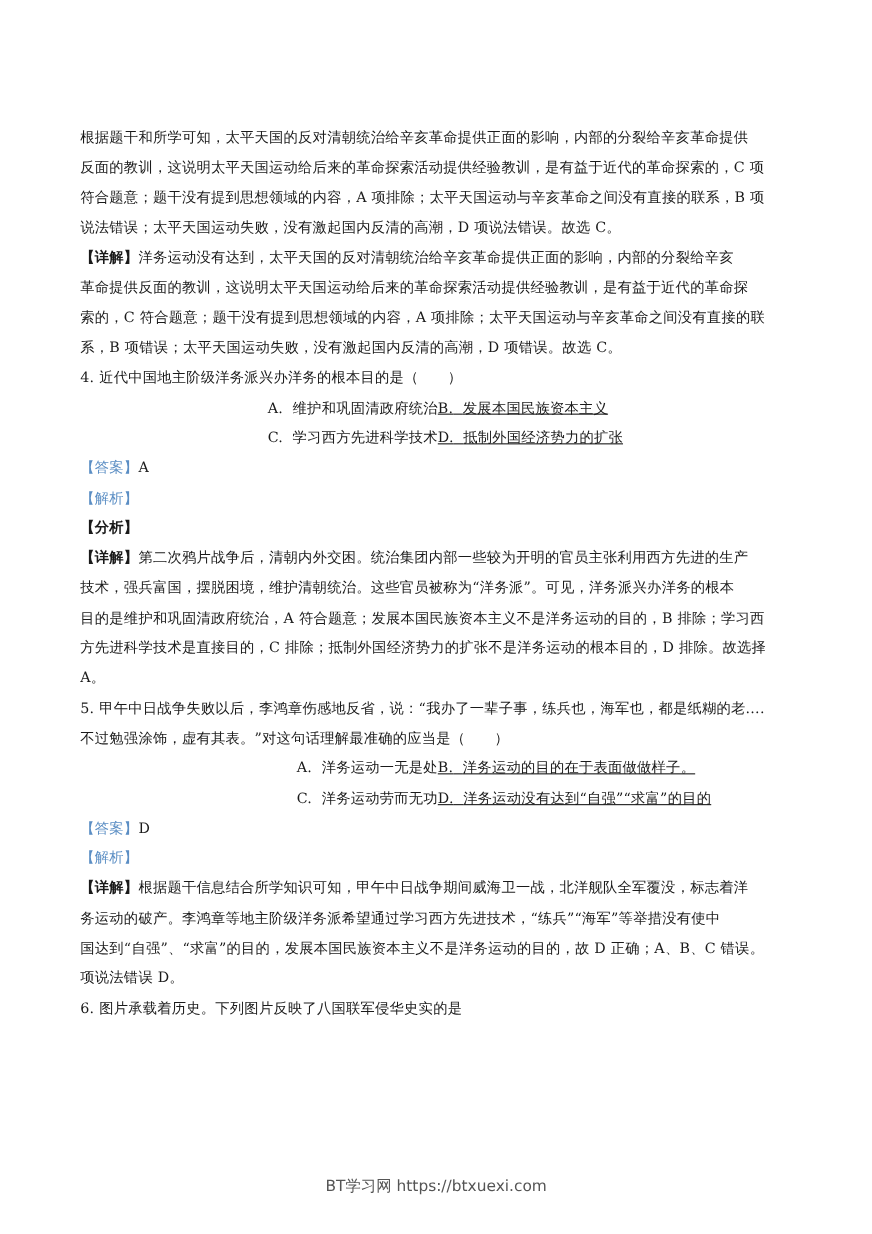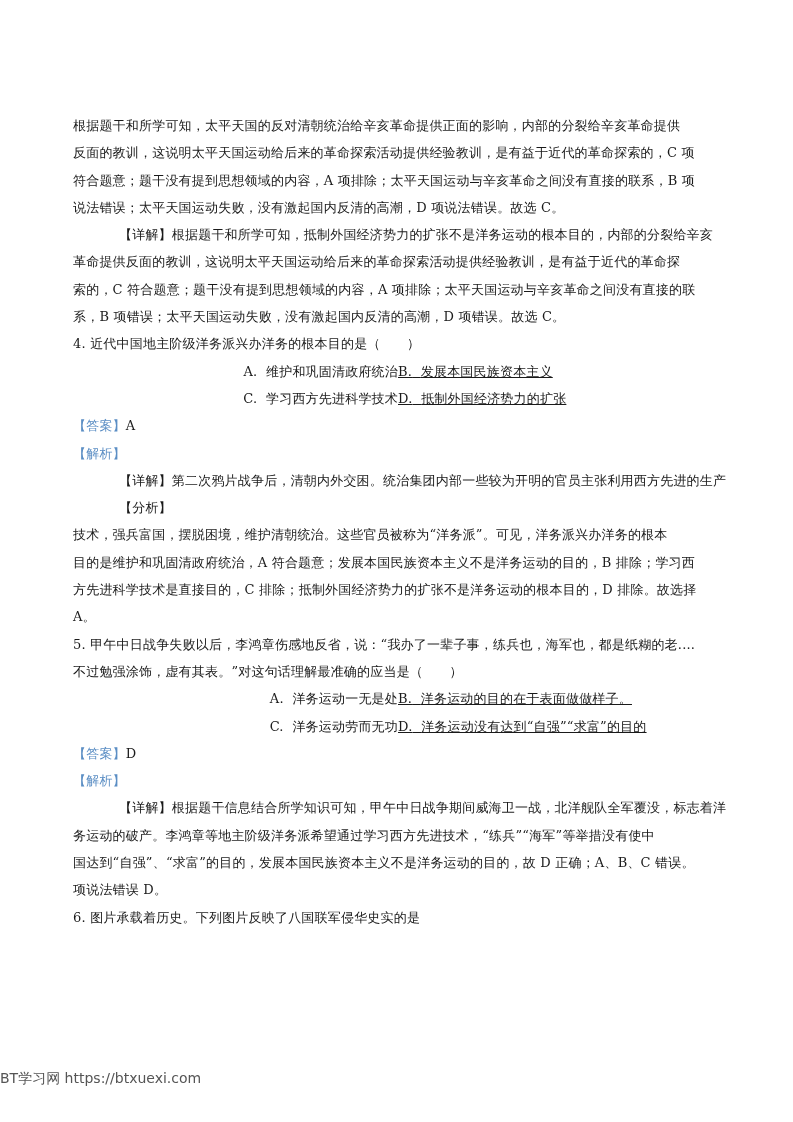--- a/index.html
+++ b/index.html
@@ -34,48 +34,48 @@
     line-height: 27.3px;
     height: 27.3px;
     letter-spacing: 0.2px;
   }
   .opt-left { width: 325px; text-align: right; }
   .opt-right { flex: 1; text-decoration: underline; }
   .tag-blue {
     color: #5b8ec4;
   }
   .tag-bold {
-    font-weight: normal;
-    margin-left: 46px;
+    font-weight: bold;
   }
   .footer {
     position: absolute;
     top: 1070px;
     left: 0;
     width: 793px;
+    text-align: center;
     font-family: "DejaVu Sans", "Liberation Sans", sans-serif;
     font-size: 14px;
     color: #555555;
   }
 </style>
 </head>
 <body>
 
 <div class="page">
 
   <div>
     <div class="line">根据题干和所学可知，太平天国的反对清朝统治给辛亥革命提供正面的影响，内部的分裂给辛亥革命提供</div>
     <div class="line">反面的教训，这说明太平天国运动给后来的革命探索活动提供经验教训，是有益于近代的革命探索的，C 项</div>
     <div class="line">符合题意；题干没有提到思想领域的内容，A 项排除；太平天国运动与辛亥革命之间没有直接的联系，B 项</div>
     <div class="line">说法错误；太平天国运动失败，没有激起国内反清的高潮，D 项说法错误。故选 C。</div>
   </div>
 
   <div>
     <div class="line">
-      <span class="tag-bold">【详解】</span><span>根据题干和所学可知，抵制外国经济势力的扩张不是洋务运动的根本目的，内部的分裂给辛亥</span>
+      <span class="tag-bold">【详解】</span><span>洋务运动没有达到，太平天国的反对清朝统治给辛亥革命提供正面的影响，内部的分裂给辛亥</span>
     </div>
     <div class="line">革命提供反面的教训，这说明太平天国运动给后来的革命探索活动提供经验教训，是有益于近代的革命探</div>
     <div class="line">索的，C 符合题意；题干没有提到思想领域的内容，A 项排除；太平天国运动与辛亥革命之间没有直接的联</div>
     <div class="line">系，B 项错误；太平天国运动失败，没有激起国内反清的高潮，D 项错误。故选 C。</div>
   </div>
 
   <div>
     <div class="line">
       <span>4.</span>&nbsp;<span>近代中国地主阶级洋务派兴办洋务的根本目的是（　　）</span>
     </div>
@@ -95,24 +95,24 @@
         <span>D.</span>&nbsp;&nbsp;<span>抵制外国经济势力的扩张</span>
       </div>
     </div>
     <div class="line">
       <span class="tag-blue">【答案】</span><span>A</span>
     </div>
     <div class="line">
       <span class="tag-blue">【解析】</span>
     </div>
     <div class="line">
-      <span class="tag-bold">【详解】</span><span>第二次鸦片战争后，清朝内外交困。统治集团内部一些较为开明的官员主张利用西方先进的生产</span>
+      <span class="tag-bold">【分析】</span>
     </div>
     <div class="line">
-      <span class="tag-bold">【分析】</span>
+      <span class="tag-bold">【详解】</span><span>第二次鸦片战争后，清朝内外交困。统治集团内部一些较为开明的官员主张利用西方先进的生产</span>
     </div>
     <div class="line">技术，强兵富国，摆脱困境，维护清朝统治。这些官员被称为“洋务派”。可见，洋务派兴办洋务的根本</div>
     <div class="line">目的是维护和巩固清政府统治，A 符合题意；发展本国民族资本主义不是洋务运动的目的，B 排除；学习西</div>
     <div class="line">方先进科学技术是直接目的，C 排除；抵制外国经济势力的扩张不是洋务运动的根本目的，D 排除。故选择</div>
     <div class="line">A。</div>
   </div>
 
   <div>
     <div class="line">
       <span>5.</span>&nbsp;<span>甲午中日战争失败以后，李鸿章伤感地反省，说：“我办了一辈子事，练兵也，海军也，都是纸糊的老....</span>

